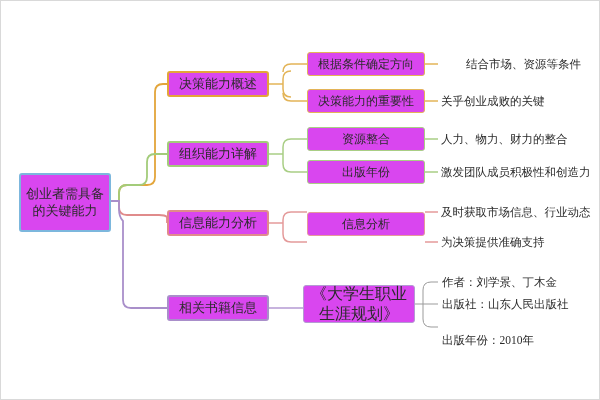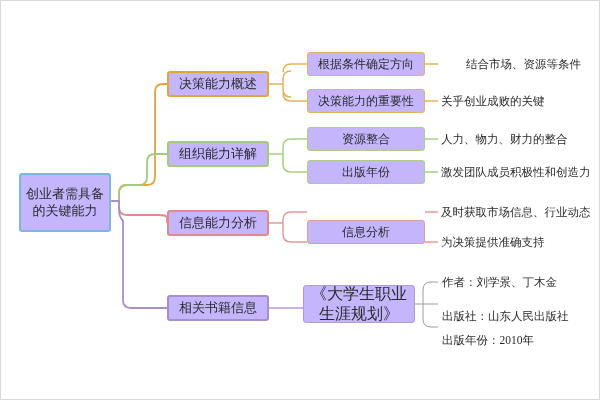--- a/index.html
+++ b/index.html
@@ -23,21 +23,21 @@
     position: absolute;
     left: 0;
     top: 0;
     width: 600px;
     height: 400px;
     pointer-events: none;
   }
   .node {
     position: absolute;
     box-sizing: border-box;
-    background: #c4b5fd;
+    background: #d946ef;
     display: flex;
     align-items: center;
     justify-content: center;
     text-align: center;
     color: #2b2b2b;
     line-height: 1.25;
   }
   .root {
     left: 18px;
     top: 172px;
@@ -69,21 +69,21 @@
     border-radius: 3px;
     font-size: 12px;
     left: 306px;
     width: 118px;
   }
   .sub.s00 { top: 51px;  border-color: #e3b457; }
   .sub.s01 { top: 88px;  border-color: #e3b457; }
   .sub.s10 { top: 126px; border-color: #a9ce85; }
   .sub.s11 { top: 159px; border-color: #a9ce85; }
   .sub.s20 { top: 199px; border-color: #e49a9a; }
-  .sub.s21 { top: 219px; border-color: #e49a9a; justify-content: center; }
+  .sub.s21 { top: 211px; border-color: #e49a9a; justify-content: center; }
   .sub.book {
     top: 284px;
     height: 38px;
     width: 112px;
     left: 302px;
     border-color: #b49ad3;
     font-size: 16px;
     padding: 0 5px;
   }
 
@@ -94,21 +94,21 @@
     white-space: nowrap;
     line-height: 1;
   }
   .leaf.l00 { left: 440px; top: 58px; margin-left: 25px; }
   .leaf.l01 { left: 440px; top: 95px; }
   .leaf.l10 { left: 440px; top: 133px; }
   .leaf.l11 { left: 440px; top: 166px; }
   .leaf.l20 { left: 440px; top: 206px; }
   .leaf.l21 { left: 440px; top: 236px; }
   .leaf.l30 { left: 441px; top: 276px; }
-  .leaf.l31 { left: 441px; top: 310px; }
+  .leaf.l31 { left: 441px; top: 298px; }
   .leaf.l32 { left: 441px; top: 334px; }
 </style>
 </head>
 <body>
 
 <div id="canvas">
 
   <svg class="wires" viewBox="0 0 600 400">
 
     <path d="M110 200 L118 200 L118 192 Q118 184 126 184 L146 184 Q154 184 154 176 L154 91 Q154 83 162 83 L166 83" fill="none" stroke="#e3a53a" stroke-width="1.8"></path>

